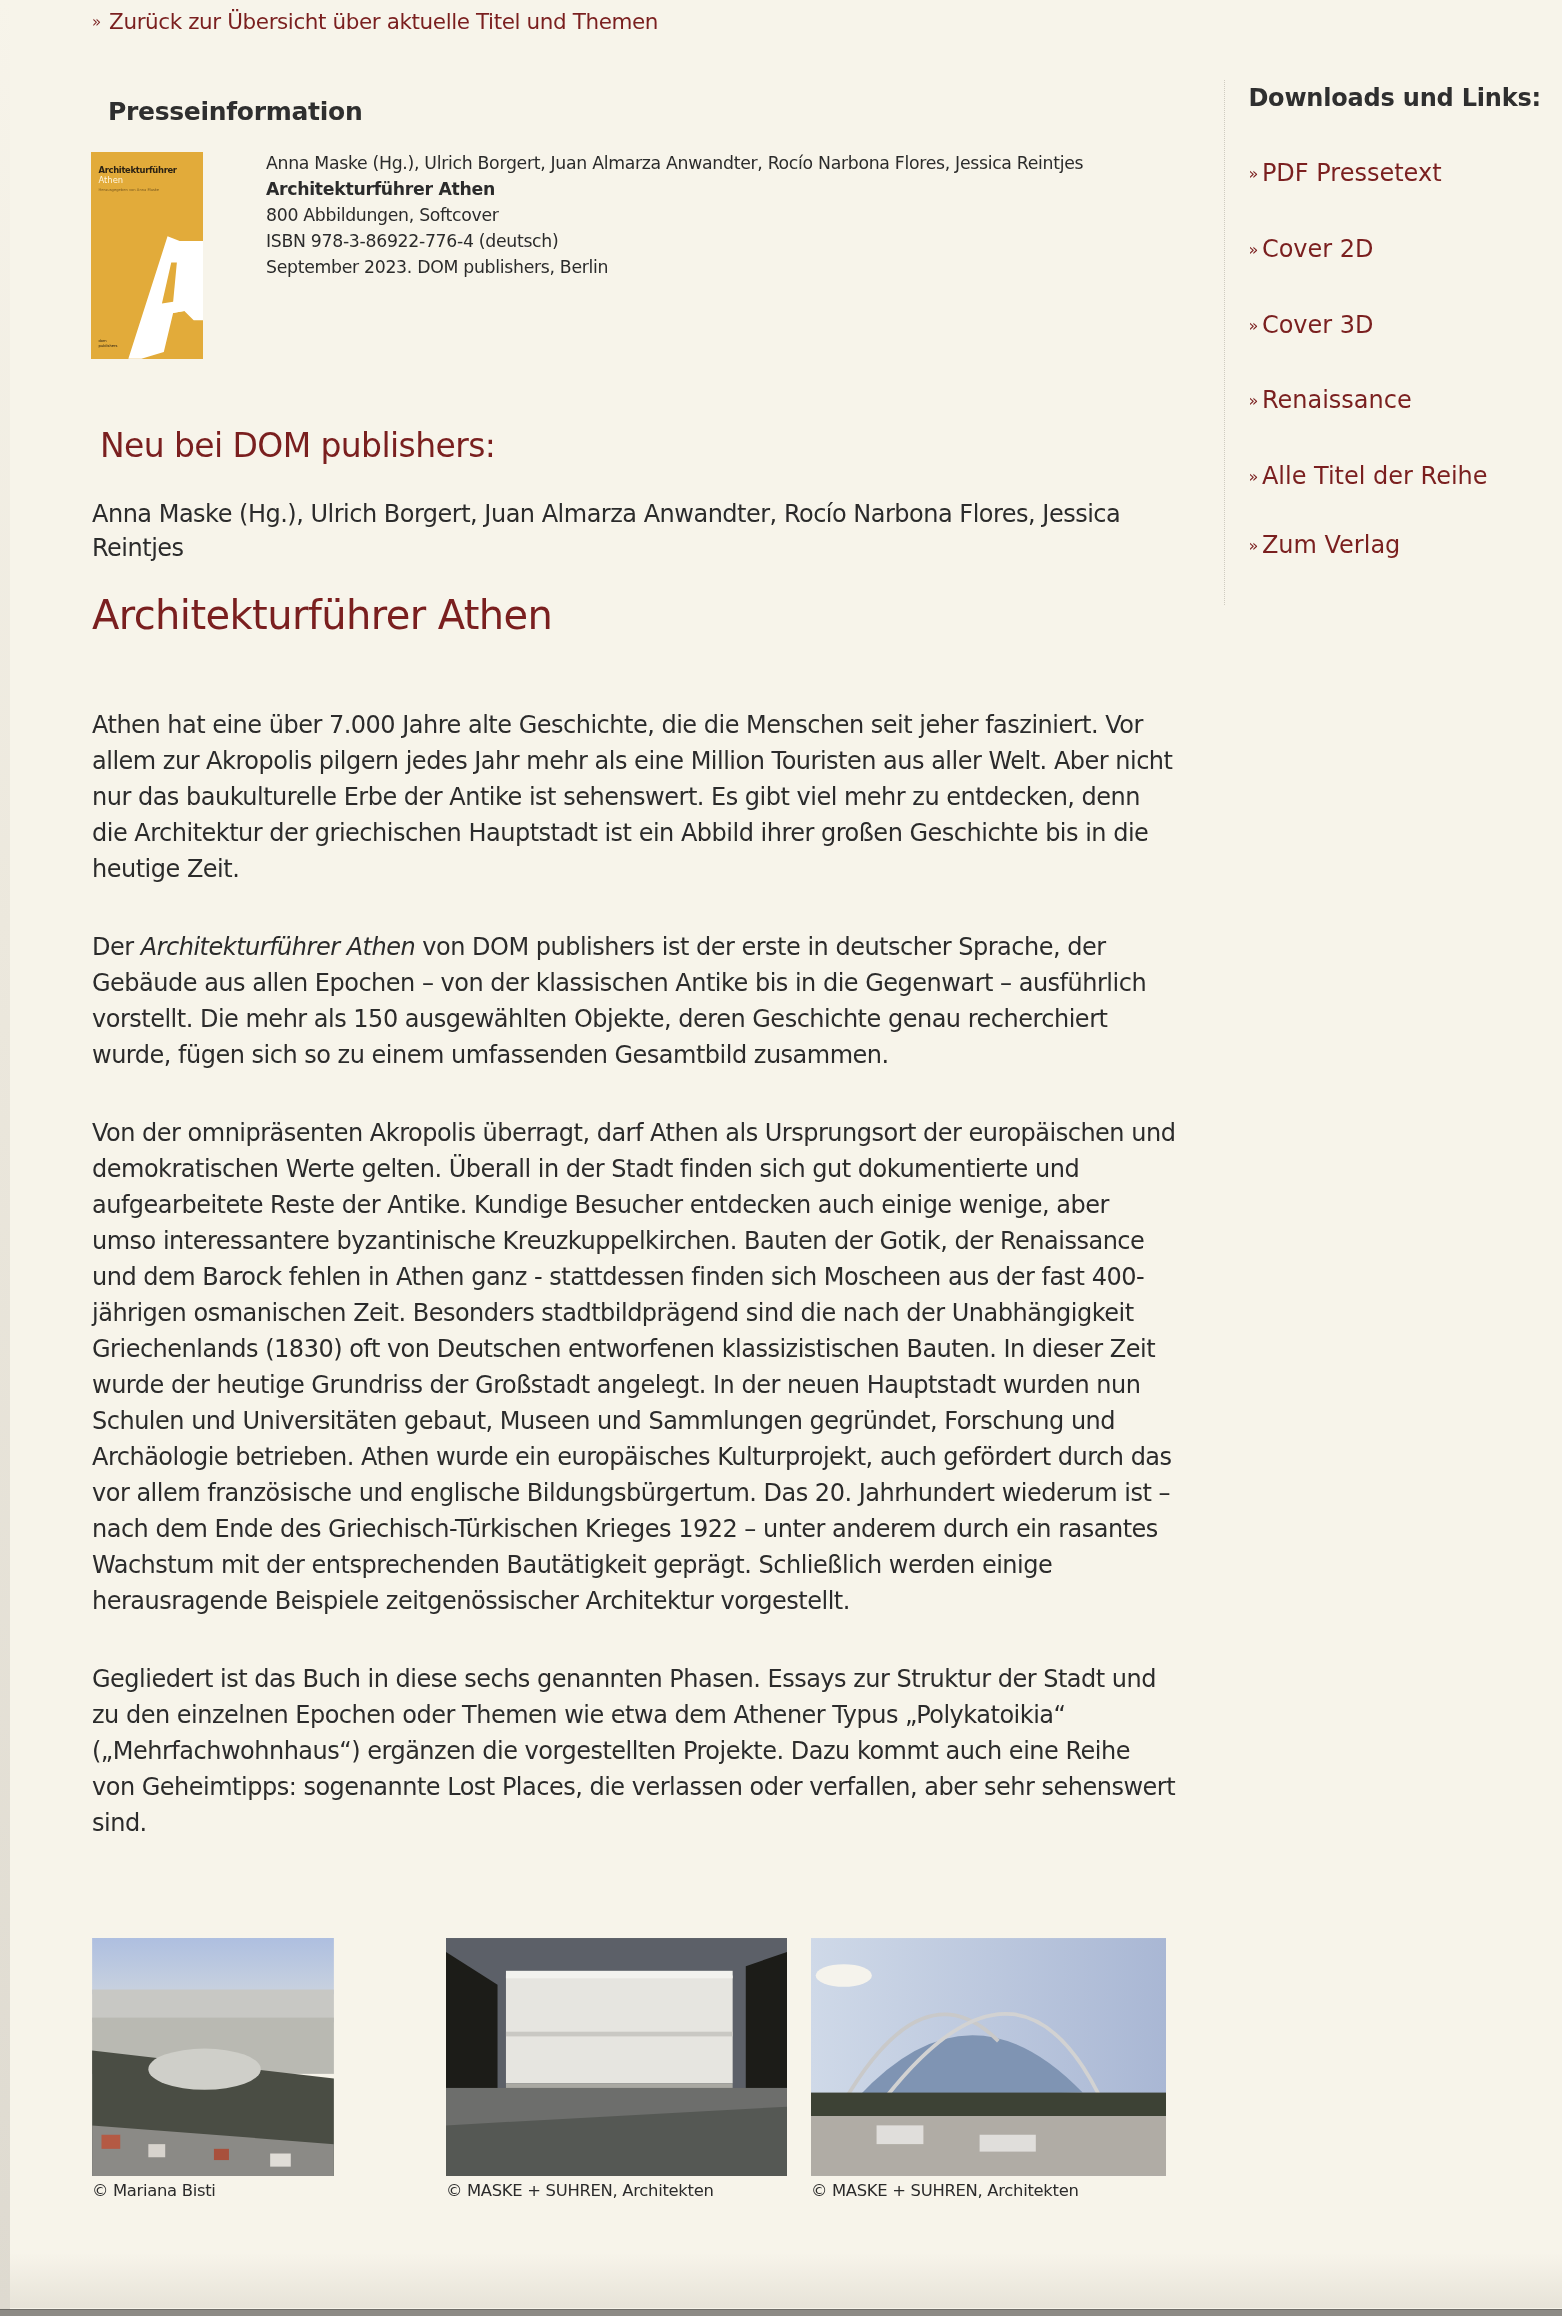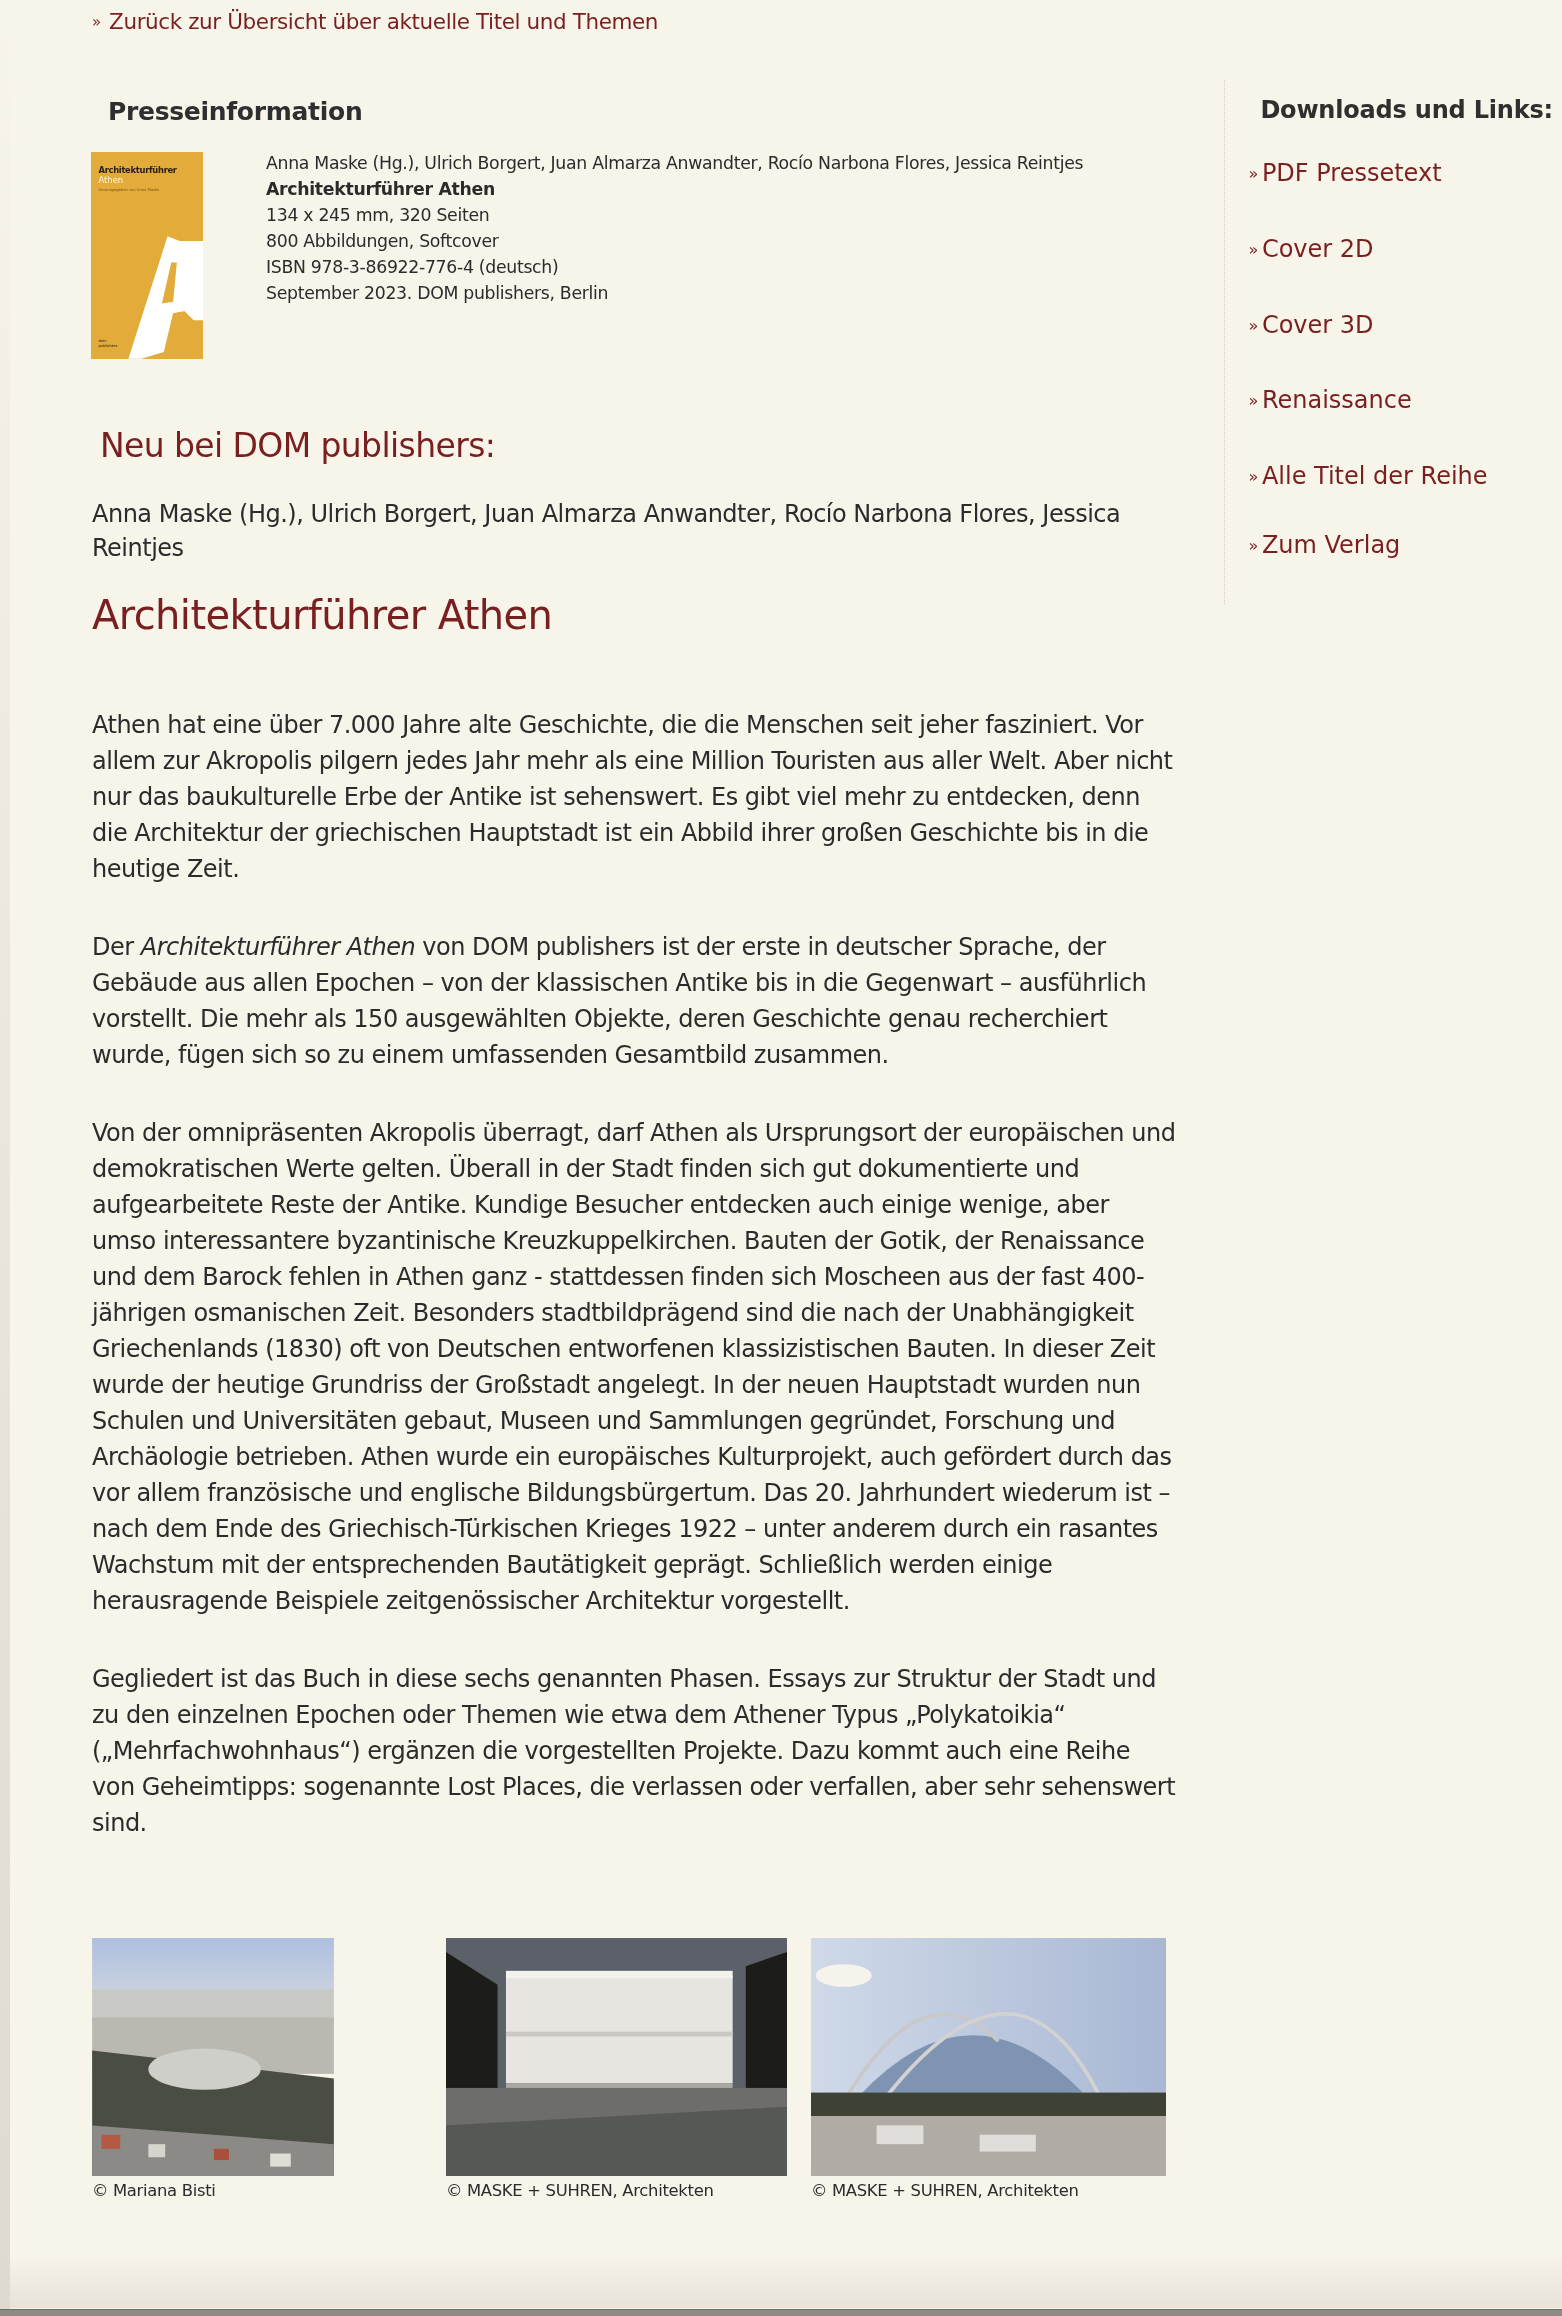--- a/index.html
+++ b/index.html
@@ -61,21 +61,21 @@
     position: absolute; left: 92px; top: 691px; width: 1087px;
     font-size: 24px; line-height: 36px; color: #2b2b2b; letter-spacing: -0.5px;
   }
   .body-text p { margin: 16px 0 42px 0; }
   .body-text em { font-style: italic; }
   .sidebar {
     position: absolute; left: 1224px; top: 80px; width: 319px; height: 525px;
     border-left: 1.9px dotted #cfcbc0;
   }
   .sidebar h3 {
-    position: absolute; left: 23.4px; top: 3.7px; margin: 12px;
+    position: absolute; left: 23.4px; top: 3.7px; margin: 0;
     font-size: 24px; font-weight: bold; color: #2f2f2f; white-space: nowrap; letter-spacing: -0.2px;
   }
   .sidebar .side-link {
     position: absolute; left: 23.4px; font-size: 24px; line-height: 30px; white-space: nowrap;
   }
   .sidebar .raquo { font-size: 16px; vertical-align: 1.9px; margin-right: 3.7px; }
   .back-link .raquo { font-size: 15px; vertical-align: 1.9px; margin-right: 1.9px; }
   .photo { position: absolute; top: 1938px; height: 238px; overflow: hidden; }
   .caption {
     position: absolute; top: 2181px; font-size: 16.4px; color: #2b2b2b; white-space: nowrap; letter-spacing: -0.3px;
@@ -106,21 +106,20 @@
   <div class="c-ed">Herausgegeben von Anna Maske</div>
   <div class="c-pub">
     <div>dom</div>
     <div>publishers</div>
   </div>
 </div>
 
 <div class="book-info">
   <div>Anna Maske (Hg.), Ulrich Borgert, Juan Almarza Anwandter, Rocío Narbona Flores, Jessica Reintjes</div>
   <div class="bold">Architekturführer Athen</div>
-  <div>134 x 245 mm, 320 Seiten</div>
   <div>800 Abbildungen, Softcover</div>
   <div>ISBN 978-3-86922-776-4 (deutsch)</div>
   <div>September 2023. DOM publishers, Berlin</div>
 </div>
 
 <h2 class="neu-heading">Neu bei DOM publishers:</h2>
 <div class="authors">Anna Maske (Hg.), Ulrich Borgert, Juan Almarza Anwandter, Rocío Narbona Flores, Jessica Reintjes</div>
 <h1 class="title">Architekturführer Athen</h1>
 
 <div class="body-text">

